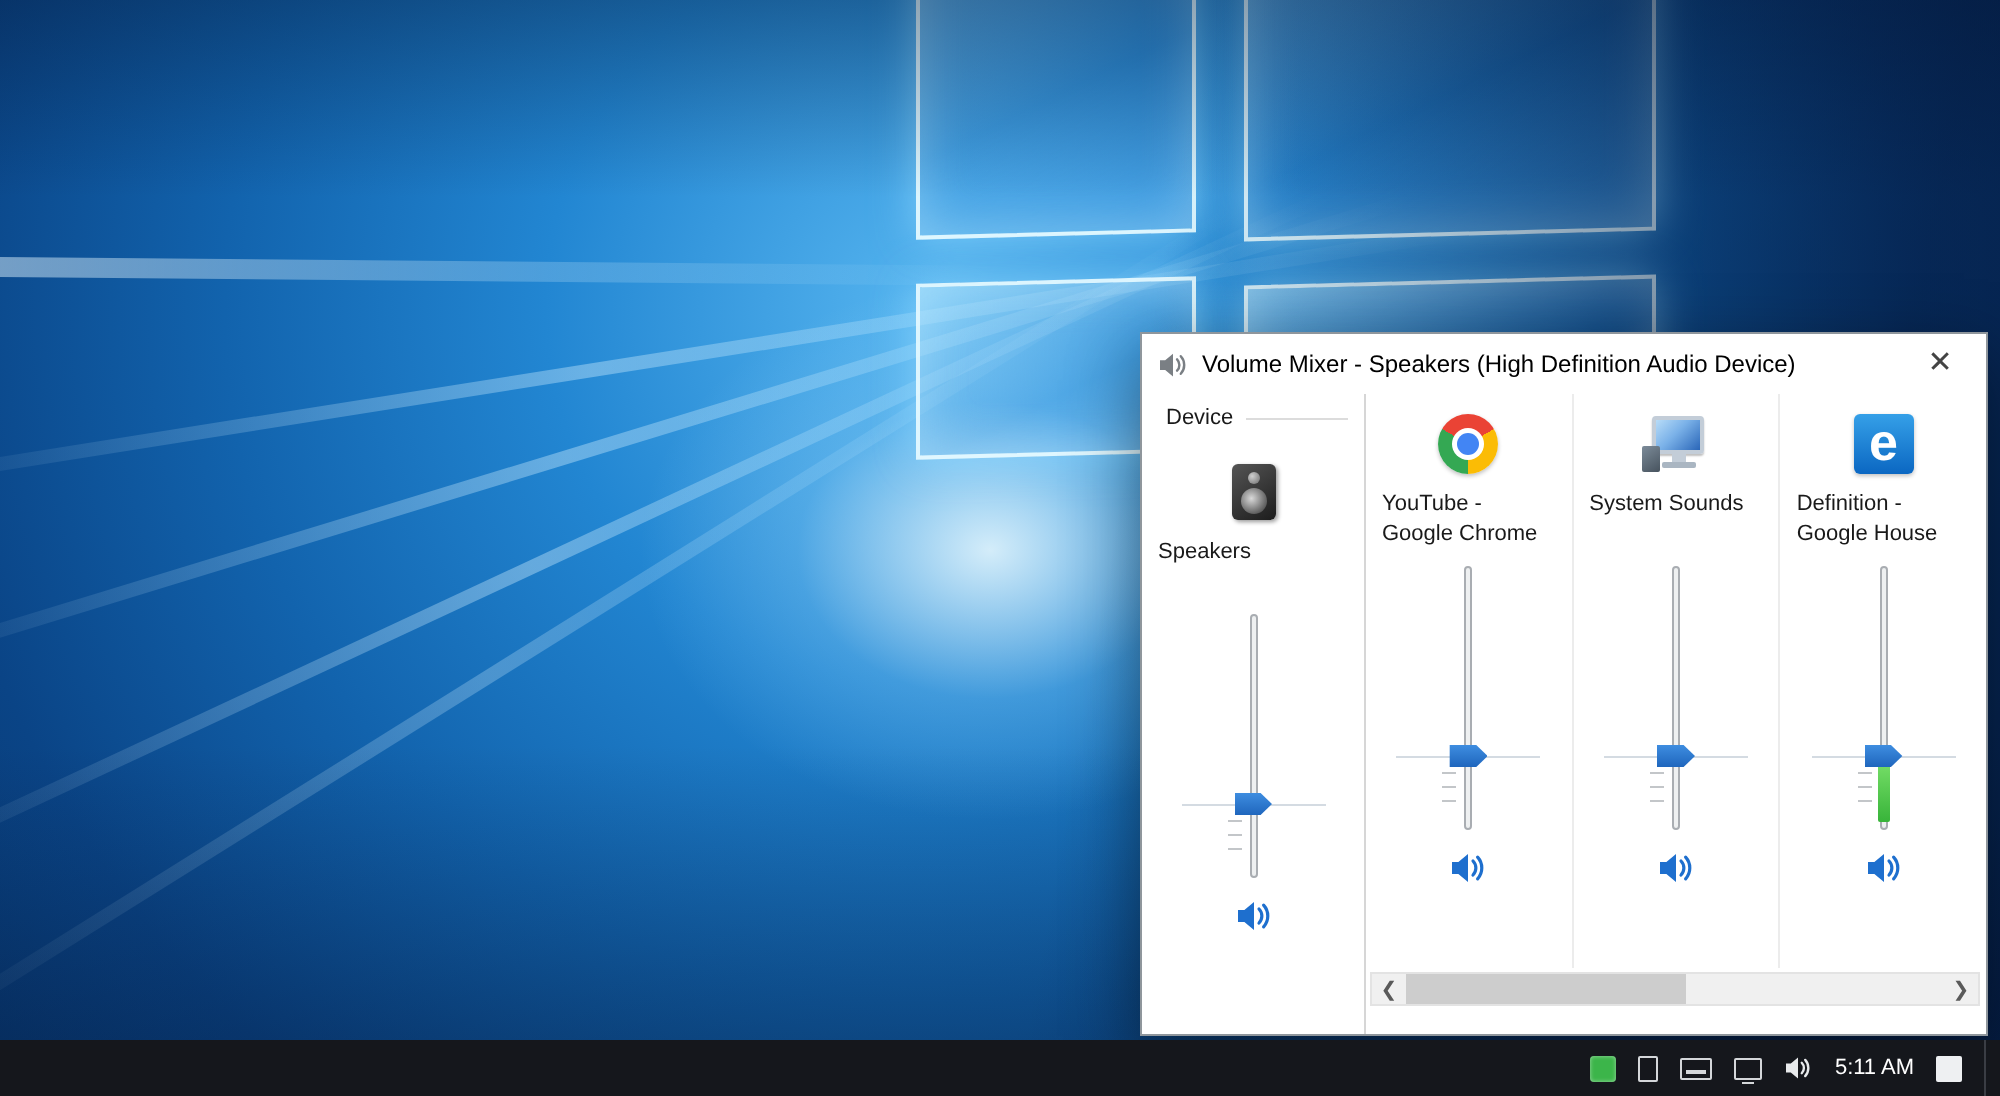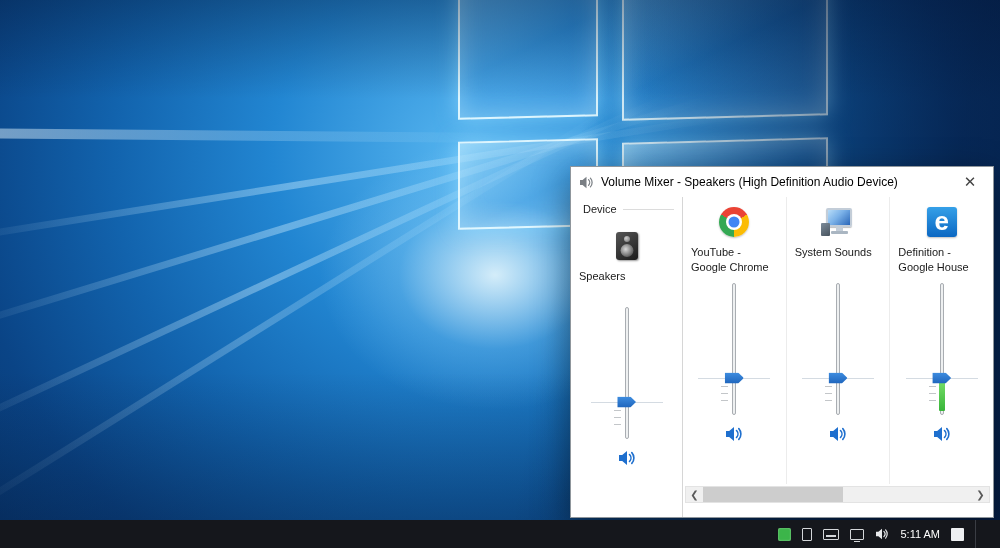--- a/index.html
+++ b/index.html
@@ -91,21 +91,21 @@
     background:conic-gradient(from -60deg,#ea4335 0 120deg,#fbbc05 0 240deg,#34a853 0 360deg);
     box-shadow:0 1px 2px rgba(0,0,0,.25);}
   .chrome-ring{position:absolute;left:50%;top:50%;transform:translate(-50%,-50%);width:16px;height:16px;border-radius:50%;background:#fff;}
   .chrome-core{position:absolute;left:50%;top:50%;transform:translate(-50%,-50%);width:11px;height:11px;border-radius:50%;background:#4285f4;}
   .edge{width:30px;height:30px;border-radius:3px;display:flex;align-items:center;justify-content:center;
     background:linear-gradient(180deg,#35a0e8,#0b67c2);color:#fff;font-size:26px;font-weight:bold;line-height:1;
     box-shadow:0 1px 2px rgba(0,0,0,.25);padding-bottom:3px;}
 
   
   .taskbar{position:absolute;left:0;bottom:0;width:100%;height:28px;background:#15171c;display:flex;align-items:center;z-index:5;}
-  .tray{margin-left:auto;display:flex;align-items:center;gap:11px;padding-right:20px;height:100%;}
+  .tray{margin-left:auto;display:flex;align-items:center;gap:11px;padding-right:3px;height:100%;}
   .tray-ico{display:flex;align-items:center;justify-content:center;cursor:pointer;}
   .ico-green{width:13px;height:13px;border-radius:2px;background:#3cb54a;box-shadow:inset 0 0 2px rgba(255,255,255,.5);}
   .ico-doc{width:10px;height:13px;border:1px solid #d4d7da;border-radius:1px;background:transparent;}
   .ico-kbd{width:16px;height:11px;border:1px solid #d4d7da;border-radius:1px;position:relative;}
   .ico-kbd::after{content:"";position:absolute;left:2px;right:2px;bottom:2px;height:2px;background:#d4d7da;}
   .ico-net{width:14px;height:11px;border:1px solid #d4d7da;border-radius:1px;position:relative;}
   .ico-net::after{content:"";position:absolute;left:3px;right:3px;bottom:-3px;height:1px;background:#d4d7da;}
   .clock{color:#fff;font-size:11px;white-space:nowrap;cursor:pointer;}
   .ico-ac{width:13px;height:13px;background:#eef0f2;border-radius:1px;}
   .show-desktop{width:5px;height:100%;border-left:1px solid #3a3d44;cursor:pointer;}

